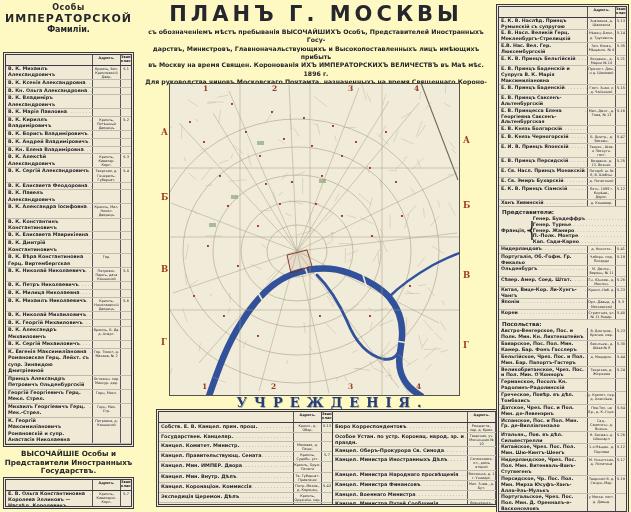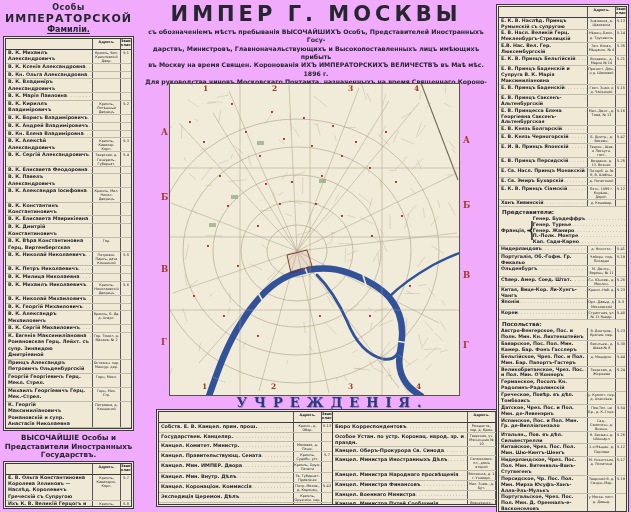--- a/index.html
+++ b/index.html
@@ -1,35 +1,35 @@
 <!DOCTYPE html>
 <html><head>
 <meta charset="utf-8">
 <style>
   html,body{margin:0;padding:0;}
-  .page{position:relative;width:631px;height:512px;background:#f0abfc;
+  .page{position:relative;width:631px;height:512px;background:#fef9c3;
     font-family:"DejaVu Sans","Liberation Sans",sans-serif;color:#26262e;overflow:hidden;}
   
   .tbl{border:3px double #3a3a40;background:#efe9d6;overflow:hidden;}
   .thead{display:flex;border-bottom:1px solid #3a3a40;font-weight:700;}
   .thead .nmh{flex:1;}
   .hd{font-size:4px;text-align:center;padding:1px 0;line-height:1.1;}
   .row{display:flex;align-items:baseline;border-bottom:0.5px solid rgba(70,70,70,.28);}
   .nm{flex:1;display:flex;min-width:0;padding-left:2px;}
   .nm>span{flex-shrink:1;font-weight:700;}
   .nm::after{content:" . . . . . . . . . . . . . . . . . . . . . . .";white-space:nowrap;
     overflow:hidden;flex:1 0 2px;opacity:.7;}
   .ad{width:27px;border-left:.5px solid #55555c;border-right:.5px solid #55555c;
     font-size:3.4px;text-align:center;line-height:1.2;align-self:stretch;padding-top:1px;}
   .cl{width:10px;font-size:3.5px;text-align:center;align-self:stretch;padding-top:1px;}
   
   .lp{position:absolute;left:3px;top:3px;width:131px;height:506px;display:flex;flex-direction:column;}
   .lp-t1{text-align:center;font-size:8px;font-weight:700;letter-spacing:.5px;}
   .lp-t1 .big{font-size:11px;letter-spacing:1px;}
-  .lp-t2{text-align:center;font-size:8px;font-weight:700;margin-bottom:2px;text-decoration:underline;}
+  .lp-t2{text-align:center;font-size:8px;font-weight:700;margin-bottom:18px;}
   .t1 .row{min-height:6.7px;font-size:4.8px;line-height:1.35;}
   .lp-sub{font-size:7.2px;font-weight:700;text-align:center;line-height:1.15;margin:3px 0 2px;}
   .t2{flex:1;}
   .t2 .row{min-height:7px;font-size:4.8px;line-height:1.3;}
   
   .head{position:absolute;left:140px;top:2px;width:352px;text-align:center;}
   .h-title{font-size:21px;font-weight:700;letter-spacing:4px;white-space:nowrap;}
   .h-desc{margin-top:2px;font-size:6.2px;font-weight:700;line-height:1.35;text-align:center;}
   .h-credit{margin-top:2px;font-size:5.4px;font-family:"DejaVu Serif","Liberation Serif",serif;}
   
@@ -350,21 +350,21 @@
             </div>
             <div class="ad">Кремль, второй кавал. подъѣздъ</div>
             <div class="cl">5-8</div>
           </div>
 
         </div>
     </div>
   </div>
 
   <div class="head">
-    <div class="h-title">ИМПЕР Г. МОСКВЫ</div>
+    <div class="h-title">ПЛАНЪ Г. МОСКВЫ</div>
     <div class="h-desc">
 
     <div>съ обозначеніемъ мѣстъ пребыванія ВЫСОЧАЙШИХЪ Особъ, Представителей Иностранныхъ Госу-</div>
         <div>дарствъ, Министровъ, Главноначальствующихъ и Высокопоставленныхъ лицъ имѣющихъ прибыть</div>
         <div>въ Москву на время Священ. Коронованія ИХЪ ИМПЕРАТОРСКИХЪ ВЕЛИЧЕСТВЪ въ Маѣ мѣс. 1896 г.</div>
         <div>Для руководства чиновъ Московскаго Почтамта, назначенныхъ на время Священнаго Короно-</div>
         <div>ванія къ разнымъ обязанностямъ.</div>
       </div>
     <div class="h-credit">Составленъ Московскимъ Почтъ-Директоромъ Дѣйст. Ст. Совѣт. К. Радченко.</div>
   </div>

